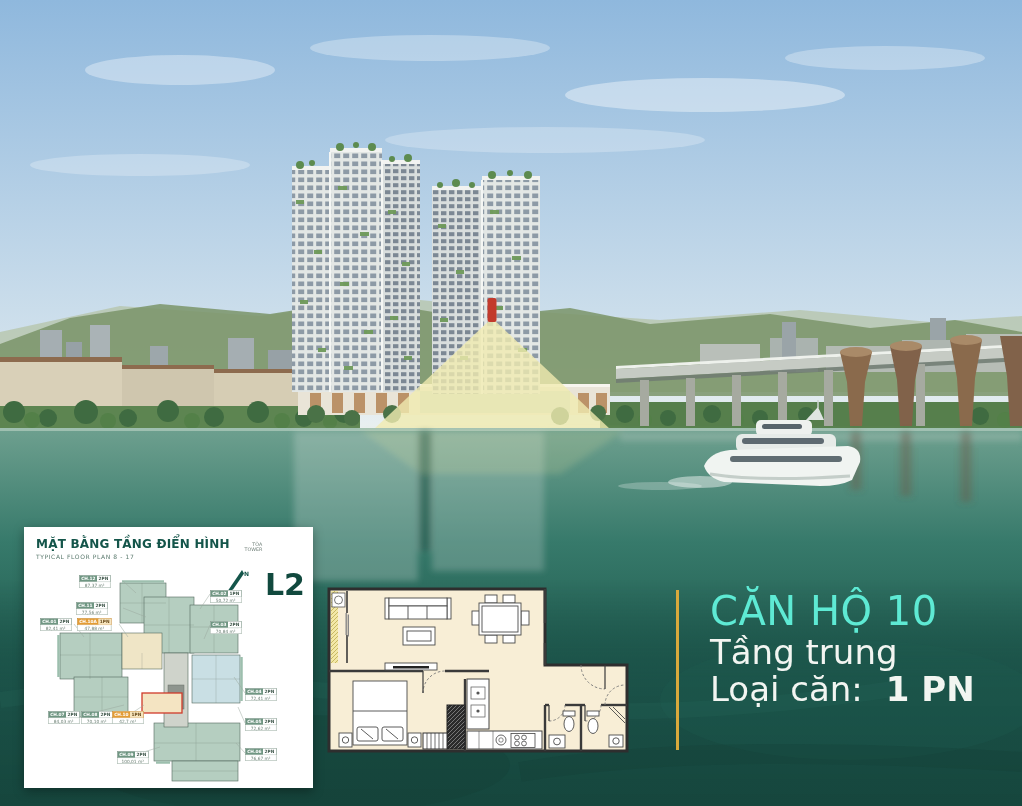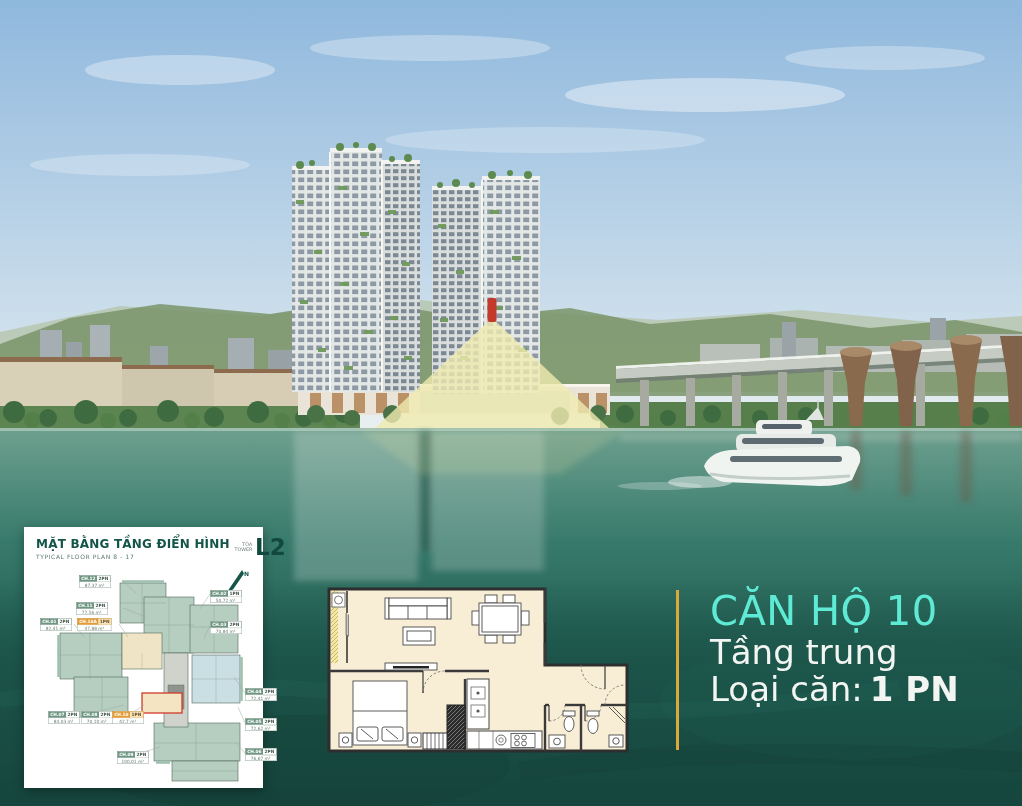--- a/index.html
+++ b/index.html
@@ -1,29 +1,29 @@
 <!DOCTYPE html>
 <html><head>
 <meta charset="utf-8">
 <style>
   html,body{margin:0;padding:0;background:#0e332c;}
   .stage{position:relative;width:1022px;height:806px;overflow:hidden;
          font-family:"DejaVu Sans","Liberation Sans",sans-serif;background:#1b5148;}
   .stage svg.hero{position:absolute;inset:0;display:block;}
 
   
-  .panel-card{position:absolute;left:24px;top:527px;width:239px;height:261px;background:#ffffff;
+  .panel-card{position:absolute;left:24px;top:527px;width:289px;height:261px;background:#ffffff;
               box-shadow:0 3px 10px rgba(0,0,0,.35);}
   .panel-head{position:absolute;left:12px;top:10px;right:8px;display:flex;justify-content:space-between;}
   .panel-title{font-size:12px;font-weight:bold;color:#14554a;letter-spacing:.2px;white-space:nowrap;}
   .panel-subtitle{font-size:6px;color:#5b7a6e;letter-spacing:.6px;margin-top:2px;}
   .tower-block{display:flex;align-items:flex-start;gap:3px;margin-top:-2px;}
   .tower-words{display:flex;flex-direction:column;align-items:flex-end;font-size:6px;line-height:7px;
                color:#6d7d76;margin-top:6px;transform:scale(.8);transform-origin:top right;}
-  .tower-code{font-size:23px;font-weight:bold;color:#11493e;line-height:25px;}
+  .tower-code{font-size:30px;font-weight:bold;color:#11493e;line-height:25px;margin-top:37px;}
   .compass{position:absolute;left:196px;top:40px;width:30px;height:30px;}
   .plate{position:absolute;inset:0;}
 
   
   .chip{position:absolute;transform:scale(.72);transform-origin:top left;z-index:3;}
   .chip-row{display:flex;width:max-content;border:1px solid #8aa094;background:#fff;}
   .chip-id{background:#6f9682;color:#fff;font-size:6px;line-height:8px;padding:0 2px;font-weight:bold;}
   .chip-type{background:#ffffff;color:#40584c;font-size:6px;line-height:8px;padding:0 2px;font-weight:bold;}
   .chip-area{width:max-content;min-width:100%;box-sizing:border-box;background:#fff;border:1px solid #b6c4bb;border-top:none;
              font-size:6px;line-height:7px;color:#6b7f74;text-align:center;padding:0 2px;}
@@ -32,21 +32,21 @@
   .chip.hl .chip-row{border-color:#c98f3a;}
 
   
   .unit-plan{position:absolute;left:327px;top:583px;width:306px;height:172px;}
 
   
   .divider{position:absolute;left:676px;top:590px;width:3px;height:160px;background:#d9a93c;}
   .apt-info{position:absolute;left:710px;top:588px;color:#f2f5f1;}
   .apt-name{font-size:40px;font-weight:normal;color:#5eead4;letter-spacing:.5px;}
   .apt-line{font-size:34px;line-height:37px;font-weight:400;}
-  .apt-line b{font-weight:bold;margin-left:7px;}
+  .apt-line b{font-weight:bold;margin-left:23px;}
 </style>
 </head>
 <body>
 
 <div class="stage">
 
   <svg class="hero" width="1022" height="806" viewBox="0 0 1022 806">
     <defs>
       <linearGradient id="skyG" x1="0" y1="0" x2="0" y2="1">
         <stop offset="0" stop-color="#8fb8dd"></stop>

